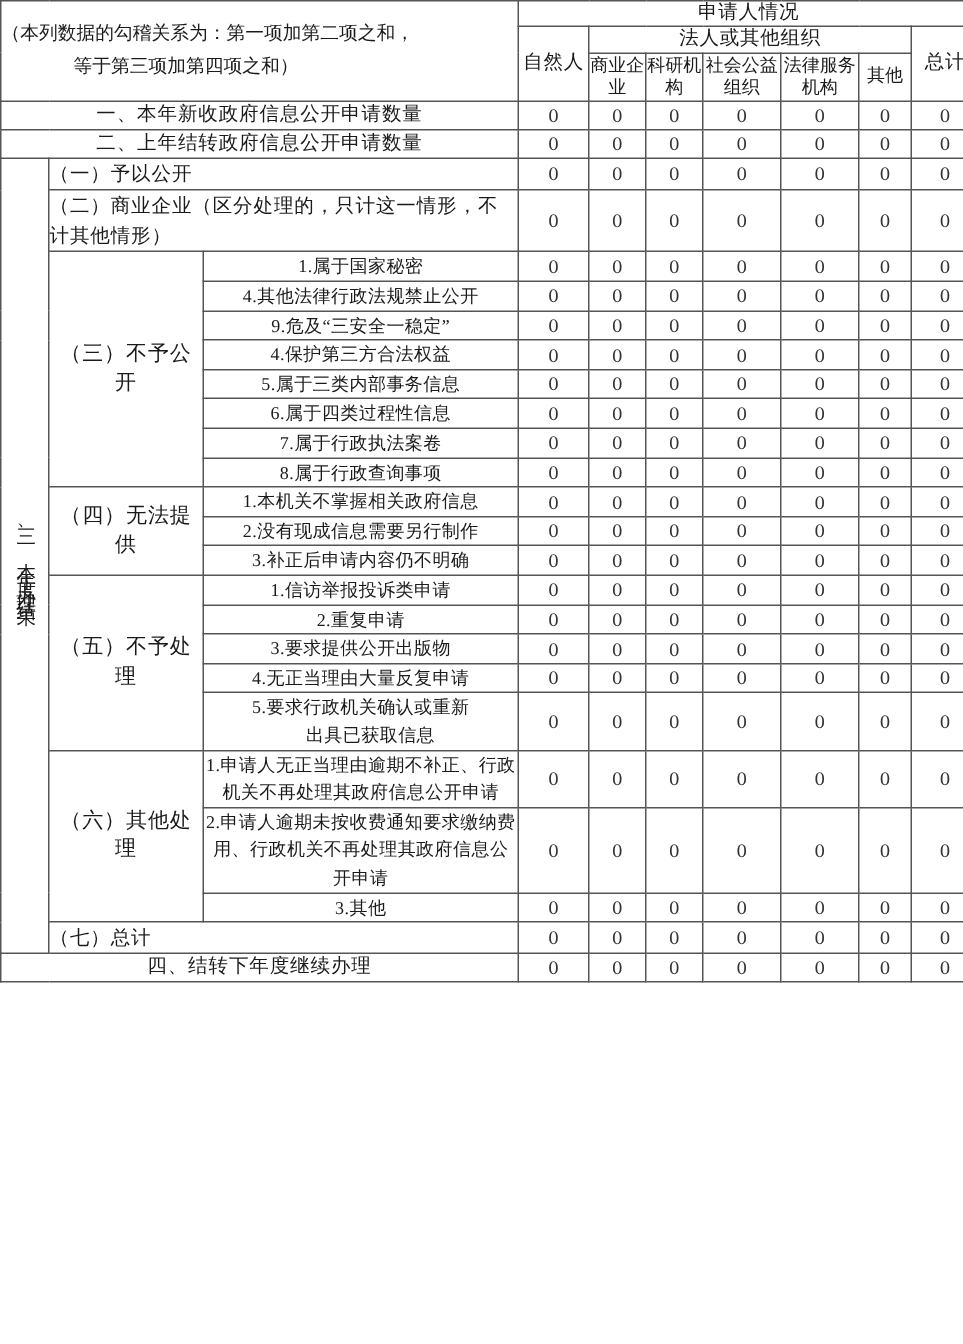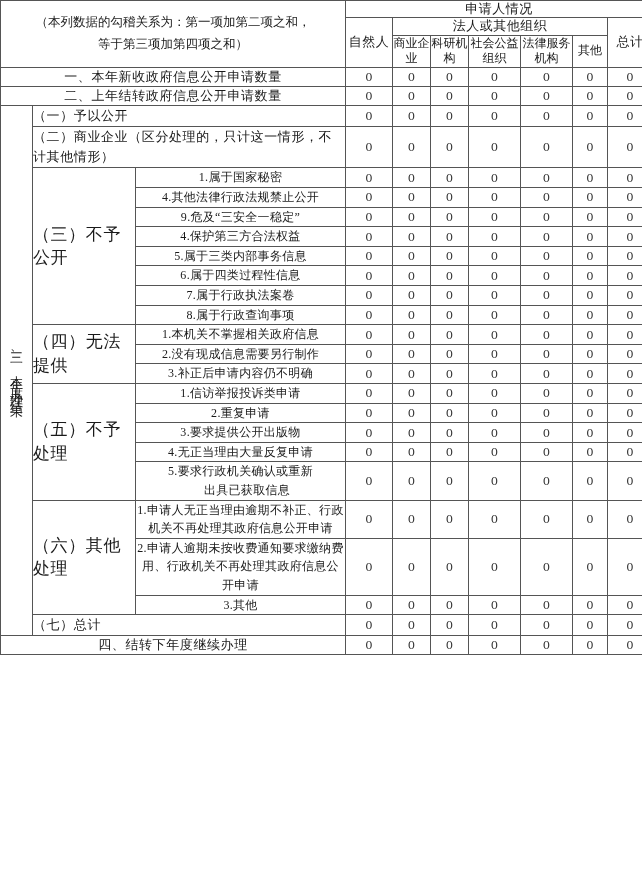--- a/index.html
+++ b/index.html
@@ -36,48 +36,48 @@
     letter-spacing: 0.5px;
     padding: 4px 1px;
     line-height: 1.25;
   }
   .hcell.small {
     font-size: 12px;
     letter-spacing: 0;
     line-height: 1.3;
   }
   .title-cell {
-    text-align: center;
+    text-align: left;
     font-size: 12.5px;
     line-height: 1.75;
     padding: 6px 10px;
     font-family: Liberation Serif, serif;
   }
   .title-cell .l1 { display: block; }
-  .title-cell .l2 { display: block; }
+  .title-cell .l2 { display: block; padding-left: 48px; }
 
   
   .lvl1 {
     font-size: 13px;
     padding: 5px 6px 5px 8px;
     text-align: center;
     letter-spacing: 0.6px;
     line-height: 1.4;
   }
   .lvl2 {
     font-size: 13px;
     padding: 5px 6px 5px 14px;
     text-align: left;
     letter-spacing: 0.6px;
     line-height: 1.55;
     font-family: Liberation Serif, serif;
   }
   .cat {
-    font-size: 17px;
-    text-align: left;
+    font-size: 14px;
+    text-align: center;
     padding: 4px 3px;
     letter-spacing: 0.6px;
     line-height: 1.4;
   }
   .item {
     font-size: 12px;
     text-align: center;
     padding: 5px 4px 5px 8px;
     line-height: 1.55;
     font-family: Liberation Serif, serif;

